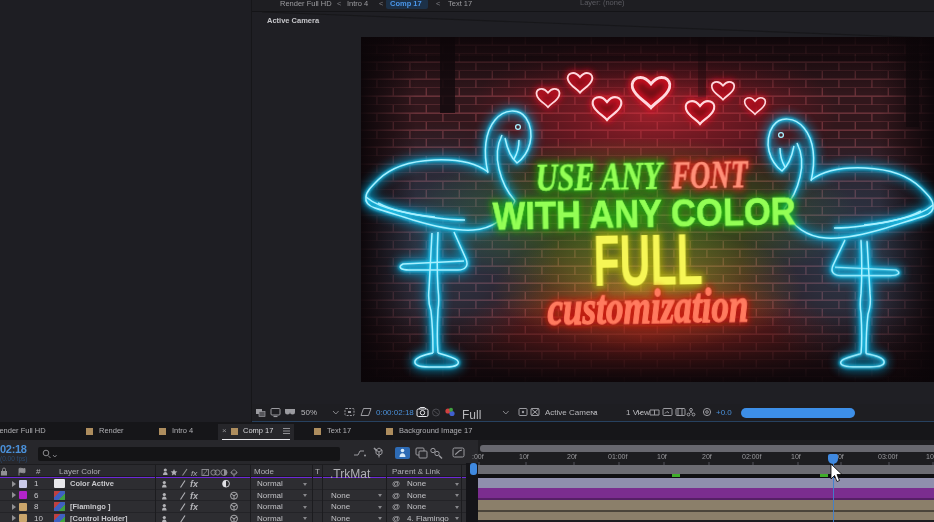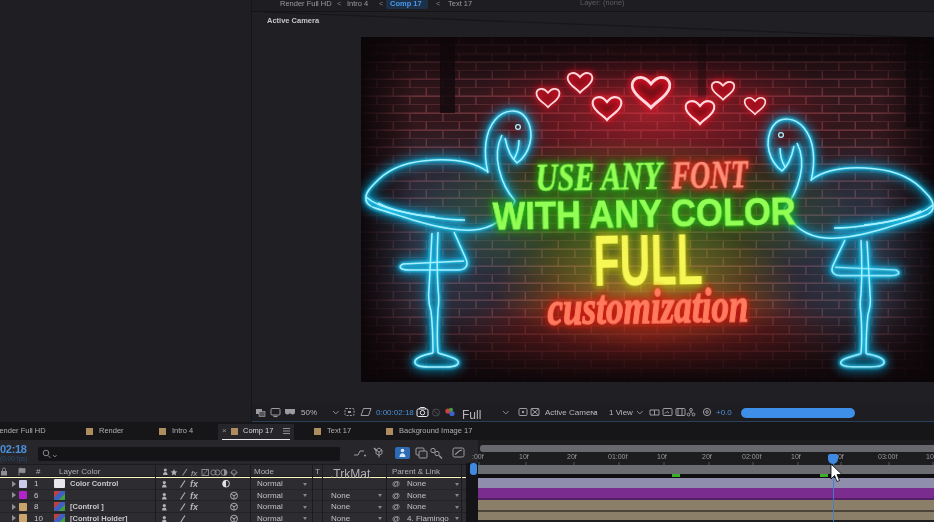--- a/index.html
+++ b/index.html
@@ -235,21 +235,21 @@
       <circle cx="436.5" cy="10.5" r="1.4"></circle>
       <circle cx="441.5" cy="10.5" r="1.4"></circle>
       <path d="M439,7.2 v1.5 M437.5,9.5 l1,-1 M440.5,9.5 l-1,-1"></path>
     <circle cx="455" cy="8" r="3.6"></circle>
       <circle cx="455" cy="8" r="1.3"></circle>
   </svg>
   <span class="abs" style="left:49px;top:4px;color:#b8b8bc;font-size:8px">50%</span>
   <span class="abs" style="left:124px;top:4px;color:#4a90d9;font-size:8px">0:00:02:18</span>
   <span class="abs" style="left:210px;top:4px;color:#b8b8bc;font-size:12px">Full</span>
   <span class="abs" style="left:293px;top:4px;color:#b8b8bc;font-size:8px">Active Camera</span>
-  <span class="abs" style="left:357px;top:4px;color:#b8b8bc;font-size:8px">1 View</span>
+  <span class="abs" style="left:374px;top:4px;color:#b8b8bc;font-size:8px">1 View</span>
   <span class="abs" style="left:464px;top:4px;color:#4a90d9;font-size:8px">+0.0</span>
   <span class="abs" style="left:489px;top:4px;width:114px;height:10px;background:#3d8fe8;border-radius:5px"></span>
 </div>
 <div class="abs" style="left:252px;top:421px;width:682px;height:1px;background:#27415f"></div>
 
 <div class="abs" style="left:0;top:422px;width:934px;height:18px;background:#161619">
   <span class="abs" style="left:-6px;top:4px;color:#b0b0b4;font-size:7.5px">Render Full HD</span>
   <span class="abs" style="left:86px;top:6px;width:7px;height:7px;background:#ad8d5e"></span>
   <span class="abs" style="left:99px;top:4px;color:#b0b0b4;font-size:7.5px">Render</span>
   <span class="abs" style="left:159px;top:6px;width:7px;height:7px;background:#ad8d5e"></span>
@@ -259,21 +259,21 @@
   <span class="abs" style="left:231px;top:6px;width:7px;height:7px;background:#ad8d5e"></span>
   <span class="abs" style="left:243px;top:4px;color:#d8d8dc;font-size:7.5px">Comp 17</span>
   <span class="abs" style="left:283px;top:6px;width:7px;height:1.2px;background:#909094;box-shadow:0 2.5px 0 #909094,0 5px 0 #909094"></span>
   <span class="abs" style="left:222px;top:17px;width:68px;height:1.5px;background:#e8e8ec"></span>
   <span class="abs" style="left:314px;top:6px;width:7px;height:7px;background:#ad8d5e"></span>
   <span class="abs" style="left:327px;top:4px;color:#b0b0b4;font-size:7.5px">Text 17</span>
   <span class="abs" style="left:386px;top:6px;width:7px;height:7px;background:#ad8d5e"></span>
   <span class="abs" style="left:399px;top:4px;color:#b0b0b4;font-size:7.5px">Background Image 17</span>
 </div>
 
-<div class="abs" style="left:0;top:440px;width:787px;height:82px;background:#fef9c3">
+<div class="abs" style="left:0;top:440px;width:787px;height:82px;background:#6d28d9">
 
   <div class="abs" style="left:0;top:0;width:478px;height:24px;background:#27272b">
     <span class="abs" style="left:0;top:3px;color:#4a90d9;font-size:11px;font-weight:bold;letter-spacing:-0.3px">02:18</span>
     <span class="abs" style="left:0;top:15px;color:#2c4a6e;font-size:6.5px">(0.00 fps)</span>
     <span class="abs" style="left:38px;top:7px;width:302px;height:14px;background:#141416;border-radius:2px"></span>
     <svg class="abs" style="left:0;top:0" width="478" height="24" viewBox="0 0 478 24" fill="none" stroke="#9b9ba0" stroke-width="1">
       <g stroke="#8a8a8e">
           <circle cx="46" cy="13" r="2.8"></circle>
           <path d="M48,15.5 l2.5,2.5"></path>
           <path d="M53,15 l1.8,2 1.8,-2" stroke-width="0.9"></path>
@@ -324,21 +324,21 @@
     <span class="abs" style="left:330px;top:2px;color:#b0b0b4;font-size:12px">.TrkMat</span>
     <span class="abs" style="left:392px;top:2px;color:#b0b0b4;font-size:8px">Parent &amp; Link</span>
   </div>
 
   <div id="rows" class="abs" style="left:0;top:38px;width:478px;height:44px">
       <div class="abs" style="left:0;top:0px;width:478px;height:11.5px;background:#2d2d31;border-bottom:1px solid #232327">
  <span class="abs" style="left:12px;top:2.5px;width:0;height:0;border-top:3px solid transparent;border-bottom:3px solid transparent;border-left:4px solid #909094"></span>
  <span class="abs" style="left:19px;top:1.5px;width:8px;height:8px;background:#c9c9e8;border-radius:1px"></span>
  <span class="abs" style="left:34px;top:1px;color:#c8c8cc;font-size:8px">1</span>
  <span class="abs" style="left:54px;top:1px;width:11px;height:9px;background:#e8e8ec;border-radius:1px;overflow:hidden"></span>
- <span class="abs" style="left:70px;top:1px;color:#c8c8cc;font-size:7.5px;font-weight:bold">Color Control</span>
+ <span class="abs" style="left:70px;top:1px;color:#c8c8cc;font-size:7.5px;font-weight:bold">Color Active</span>
  <svg class="abs" style="left:160px;top:0" width="90" height="11.5" viewBox="0 0 90 11.5" fill="none" stroke="#b4b4b8" stroke-width="0.9">
    <g fill="#b4b4b8" stroke="none">
             <path d="M2,9.5 c0,-2 1,-3 2.3,-3 c1.3,0 2.3,1 2.3,3 z"></path>
             <circle cx="4.3" cy="4.5" r="1.6"></circle>
           </g>
    <path d="M25,2.5 l-4.5,7" stroke-width="1.1"></path>
    <text x="30" y="9" font-size="9" font-style="italic" font-weight="bold" fill="#b4b4b8" stroke="none" font-family="'Liberation Sans',sans-serif">fx</text>
    <circle cx="66" cy="5.7" r="3.4" fill="#e0e0e4" stroke="none"></circle>
           <path d="M66,2.3 a3.4,3.4 0 0 1 0,6.8 z" fill="#2d2d31" stroke="none"></path>
           <circle cx="66" cy="5.7" r="3.4" stroke="#e0e0e4" stroke-width="0.8"></circle>
@@ -378,21 +378,21 @@
  <span class="abs" style="left:407px;top:1px;color:#c0c0c4;font-size:8px">None</span>
  <span style="position:absolute;top:4.5px;width:0;height:0;border-left:2.8px solid transparent;border-right:2.8px solid transparent;border-top:3.5px solid #88888c;left:455px"></span>
  </div>
       <div class="abs" style="left:0;top:23px;width:478px;height:11.5px;background:#2d2d31;border-bottom:1px solid #232327">
  <span class="abs" style="left:12px;top:2.5px;width:0;height:0;border-top:3px solid transparent;border-bottom:3px solid transparent;border-left:4px solid #909094"></span>
  <span class="abs" style="left:19px;top:1.5px;width:8px;height:8px;background:#caa56b;border-radius:1px"></span>
  <span class="abs" style="left:34px;top:1px;color:#c8c8cc;font-size:8px">8</span>
  <span class="abs" style="left:54px;top:1px;width:11px;height:9px;background:#777;border-radius:1px;overflow:hidden">
           <span class="abs" style="left:0;top:0;width:11px;height:9px;background:linear-gradient(135deg,#c04040 33%,#4060c0 33%,#4060c0 66%,#40a040 66%)"></span>
         </span>
- <span class="abs" style="left:70px;top:1px;color:#c8c8cc;font-size:7.5px;font-weight:bold">[Control ]</span>
+ <span class="abs" style="left:70px;top:1px;color:#c8c8cc;font-size:7.5px;font-weight:bold">[Flamingo ]</span>
  <svg class="abs" style="left:160px;top:0" width="90" height="11.5" viewBox="0 0 90 11.5" fill="none" stroke="#b4b4b8" stroke-width="0.9">
    <g fill="#b4b4b8" stroke="none">
             <path d="M2,9.5 c0,-2 1,-3 2.3,-3 c1.3,0 2.3,1 2.3,3 z"></path>
             <circle cx="4.3" cy="4.5" r="1.6"></circle>
           </g>
    <path d="M25,2.5 l-4.5,7" stroke-width="1.1"></path>
    <text x="30" y="9" font-size="9" font-style="italic" font-weight="bold" fill="#b4b4b8" stroke="none" font-family="'Liberation Sans',sans-serif">fx</text>
 
    <circle cx="74" cy="5.7" r="3.5" stroke-width="0.9"></circle>
           <path d="M74,5.7 v3.4 M74,5.7 l-3,-1.7 M74,5.7 l3,-1.7" stroke-width="0.9"></path>

